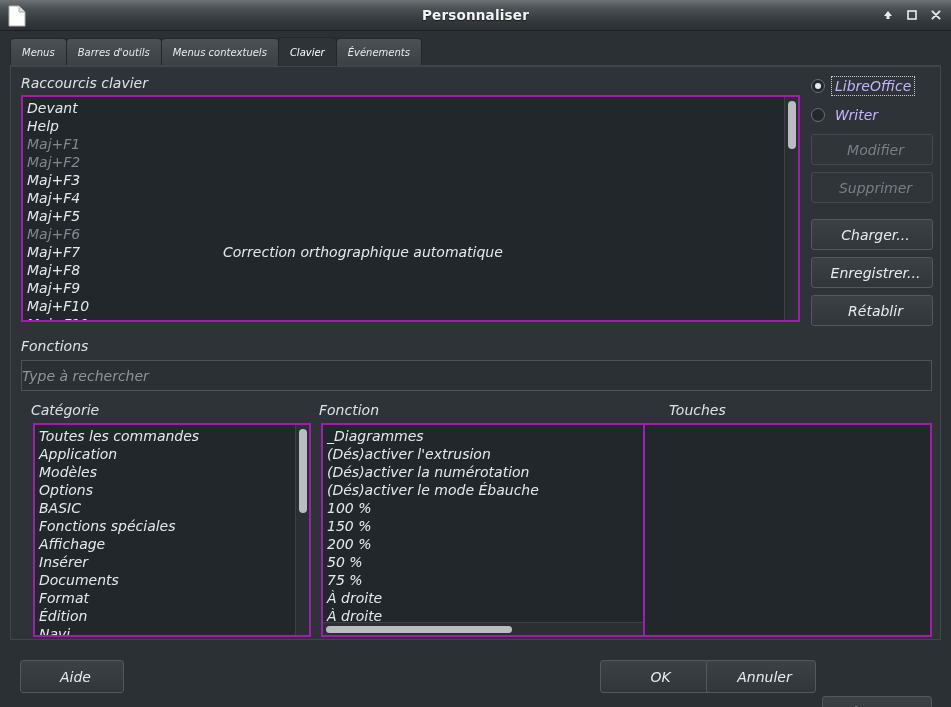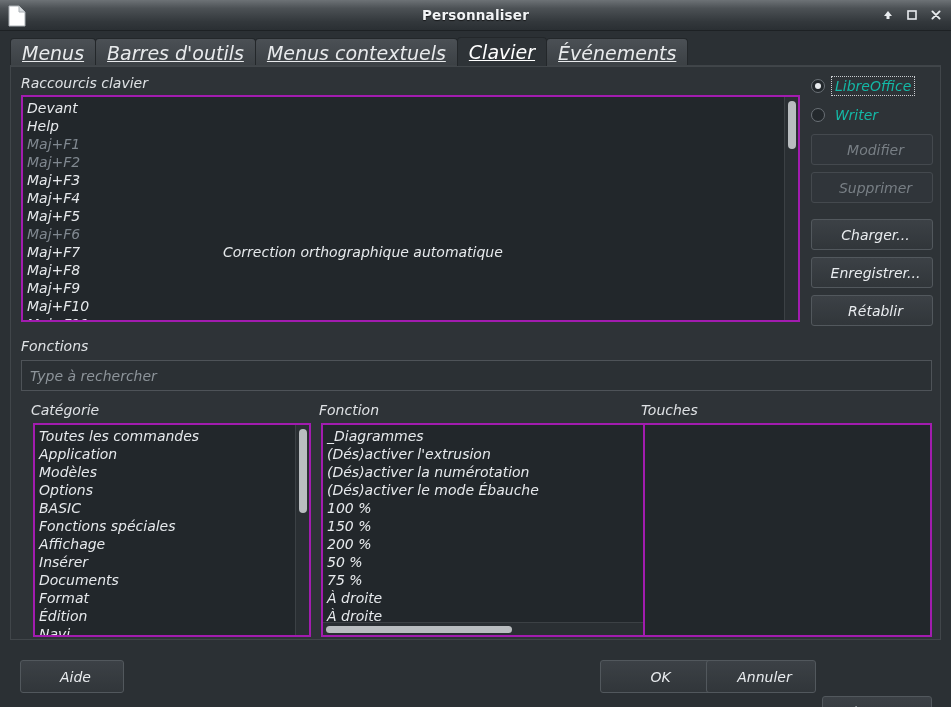--- a/index.html
+++ b/index.html
@@ -39,28 +39,27 @@
   .tb-btn svg { display: block; }
 
   
   .tabstrip {
     position: absolute; left: 10px; top: 37px; width: 931px; height: 29px;
   }
   .tabs-row { display: flex; align-items: flex-end; height: 29px; }
   .tab {
     height: 28px; padding: 0 11px;
     display: flex; align-items: center;
-    font-size: 19px; font-style: italic; color: #e8eaec;
+    font-size: 10px; font-style: italic; color: #e8eaec;
     background: linear-gradient(180deg, #4b5055 0%, #3b4044 100%);
     border: 1px solid #23272a;
     border-bottom: none;
     border-radius: 4px 4px 0 0;
     margin-right: -1px;
     white-space: nowrap;
-    text-decoration: underline;
   }
   .tab.active {
     background: #2e3337;
     color: #ffffff;
     height: 29px;
     position: relative; z-index: 3;
   }
   .tab-underline {
     position: absolute; left: 0; top: 28px; width: 931px; height: 2px;
     background: #3f4448;
@@ -131,21 +130,21 @@
     width: 14px; height: 14px; border-radius: 50%;
     background: #23282c; border: 1px solid #6a7076;
     display: flex; align-items: center; justify-content: center;
     flex: none;
   }
   .radio-dot.on::after {
     content: ""; width: 6px; height: 6px; border-radius: 50%;
     background: #e8ebee;
   }
   .radio-label {
-    font-size: 14px; font-style: italic; color: #14b8a6; white-space: nowrap;
+    font-size: 14px; font-style: italic; color: #c4b5fd; white-space: nowrap;
     padding: 0 2px;
   }
   .radio-label.focused { outline: 1px dotted #c8ccd0; outline-offset: 1px; }
 
   
   .btn {
     position: absolute;
     display: flex; align-items: center; justify-content: center;
     font-size: 14px; font-style: italic; color: #e9ecef;
     background: linear-gradient(180deg, #3c4146 0%, #31363a 100%);
@@ -159,21 +158,21 @@
     background: #30353a;
     border-color: #44494e;
   }
 
   
   .search {
     position: absolute;
     background: #2b3034;
     border: 1px solid #4e5358;
     display: flex; align-items: center;
-    padding-left: 8px;
+    padding-left: 0;
   }
   .search .ph {
     font-size: 14px; font-style: italic; color: #8d949a;
   }
 
   
   .bottombar {
     position: absolute; left: 0; top: 646px; width: 949px; height: 61px;
     background: #2b3034;
   }
@@ -329,21 +328,21 @@
         <div class="li"><span class="row-inner">À droite</span></div>
       </div>
     <div class="vsb">
       <div class="vsb-thumb" style="top:4px; height:42px;"></div>
     </div>
     <div class="hsb" style="right:15px; width:auto; left:0;">
       <div class="hsb-thumb" style="width:186px;"></div>
     </div>
   </div>
 
-  <div class="frame-label" style="left:630px; top:335px;">Touches</div>
+  <div class="frame-label" style="left:658px; top:335px;">Touches</div>
   <div class="listbox" style="left:632px; top:356px; width:289px; height:214px;">
     <div id="keys-rows" style="position:absolute; left:0; top:2px; right:2px;"></div>
   </div>
 
 </div>
 
 <div class="bottombar">
   <div class="btn" style="left:20px; top:14px; width:104px; height:33px;">Aide</div>
   <div class="btn" style="left:600px; top:14px; width:114px; height:33px;">OK</div>
   <div class="btn" style="left:706px; top:14px; width:110px; height:33px;">Annuler</div>

